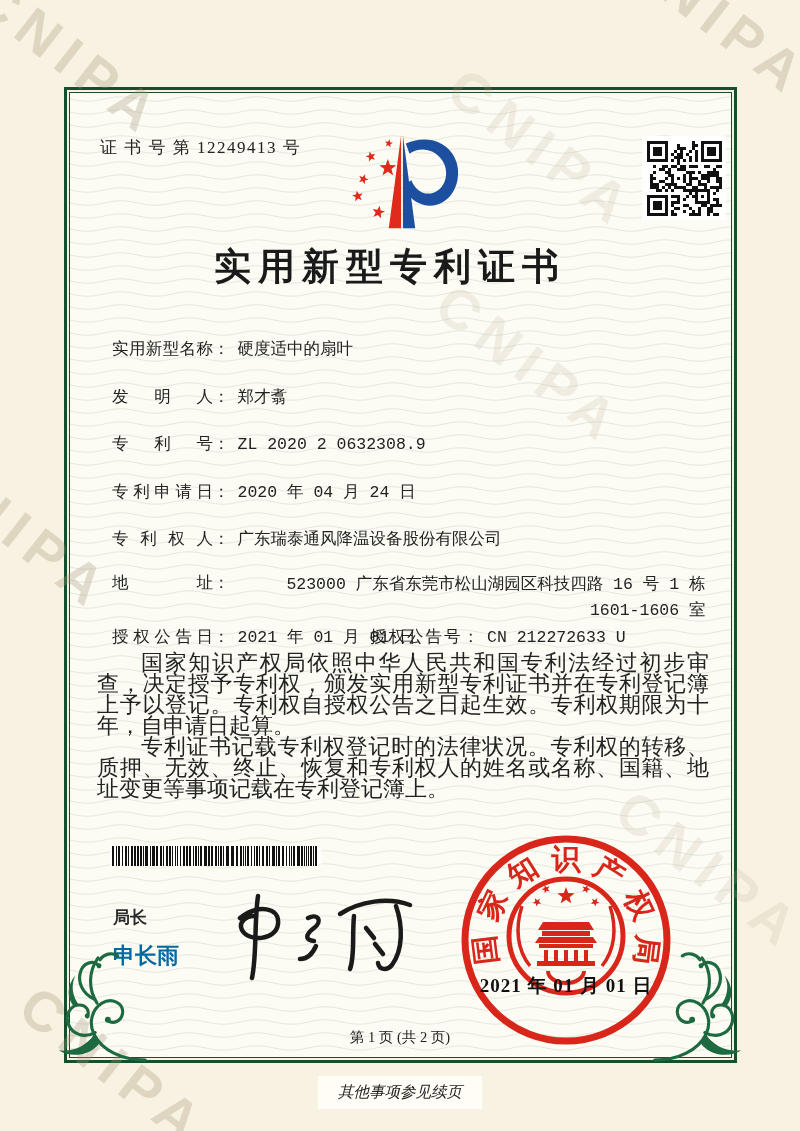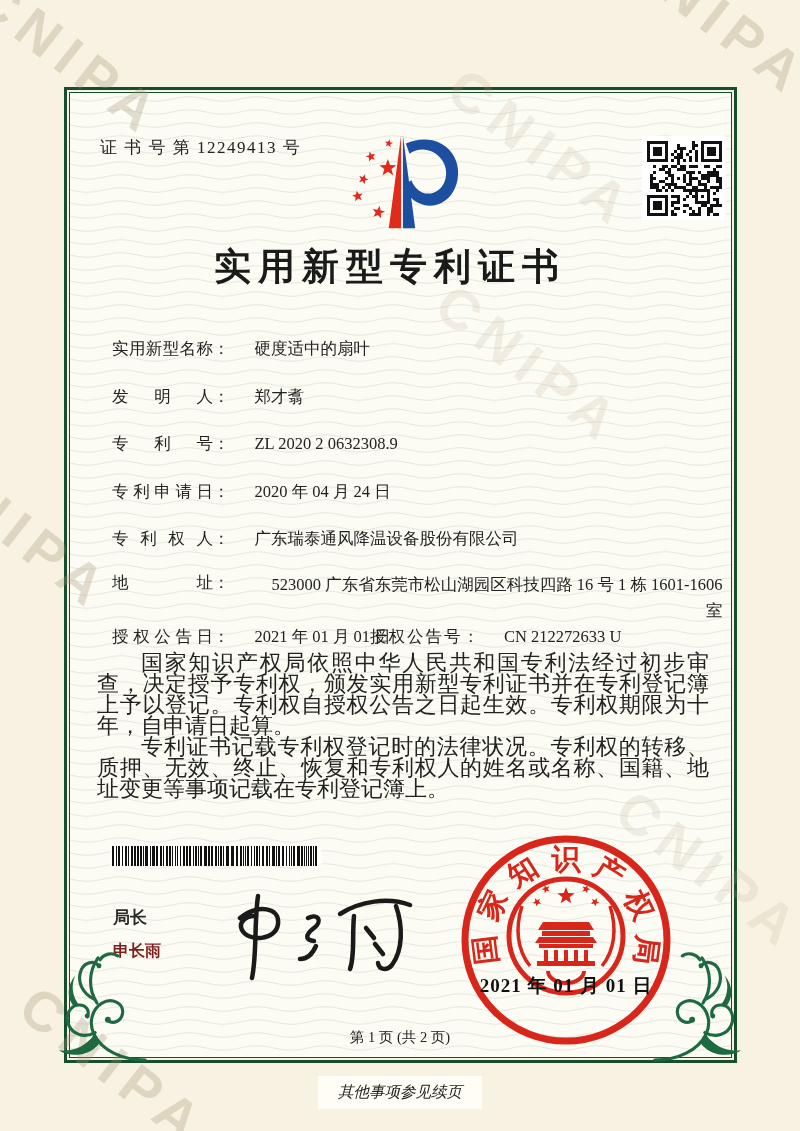--- a/index.html
+++ b/index.html
@@ -19,31 +19,31 @@
   .content{position:absolute;z-index:5;}
   #cert-no{left:100px;top:136px;font-size:17px;letter-spacing:1.5px;}
   #logo{left:336px;top:130px;width:132px;height:106px;}
   #qr-box{left:642px;top:136px;width:84px;height:84px;background:#ffffff;display:flex;
           align-items:center;justify-content:center;}
   #title{left:0;top:242px;width:740px;text-align:center;font-size:37px;font-weight:bold;
          letter-spacing:7px;color:#1a1a1a;margin-left:20px;}
   .row{position:absolute;left:112px;width:625px;font-size:16.5px;z-index:5;}
   .lbl{display:inline-block;width:101px;text-align:justify;text-align-last:justify;}
   .colon{display:inline-block;}
-  .val{margin-left:25px;}
+  .val{margin-left:8px;font-family:Liberation Mono, monospace;}
   .val.wrap{display:inline-block;width:468px;vertical-align:top;line-height:1.55;text-align:right;}
   .pair2{position:absolute;left:258px;top:0;}
   .lbl-n{letter-spacing:2px;}
   #paras{left:97px;top:652px;width:612px;font-size:22px;line-height:21px;text-align:justify;}
   #paras p{margin:0;text-indent:2em;}
   #barcode-box{left:110px;top:846px;width:212px;height:20px;background:rgba(255,255,255,0.65);}
   #director-title{left:113px;top:906px;font-family:Liberation Mono, monospace;
                   font-weight:bold;font-size:17px;color:#2b2b2b;}
   #director-name{left:113px;top:941px;font-family:"Liberation Sans","DejaVu Sans",sans-serif;
-                 font-weight:bold;font-size:16px;color:#7f1d1d;}
+                 font-weight:bold;font-size:22px;color:#0369a1;}
   #signature{left:228px;top:884px;width:195px;height:100px;z-index:5;}
   #seal{left:456px;top:830px;width:220px;height:220px;z-index:6;}
   #seal-date{left:456px;top:973px;width:220px;text-align:center;font-size:19px;font-weight:700;
              letter-spacing:1px;color:#111;z-index:7;}
   #page-info{left:0;top:1028px;width:800px;text-align:center;font-size:14.5px;}
   #note{left:50%;transform:translateX(-50%);top:1076px;background:#fffdf6;padding:6px 20px;
         font-size:15.5px;white-space:nowrap;z-index:5;font-style:italic;}
   .flourish{position:absolute;width:100px;height:118px;z-index:6;}
   #flourish-left{left:50px;top:948px;}
   #flourish-right{left:650px;top:948px;transform:scaleX(-1);}

